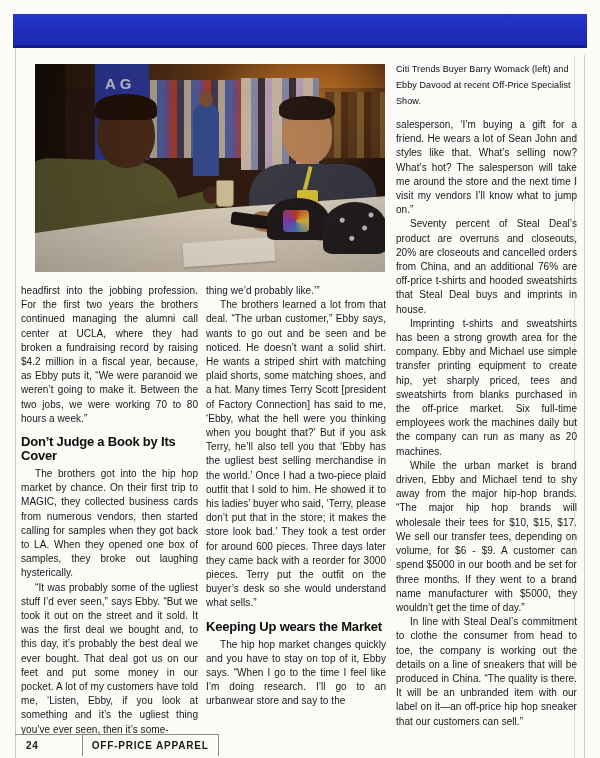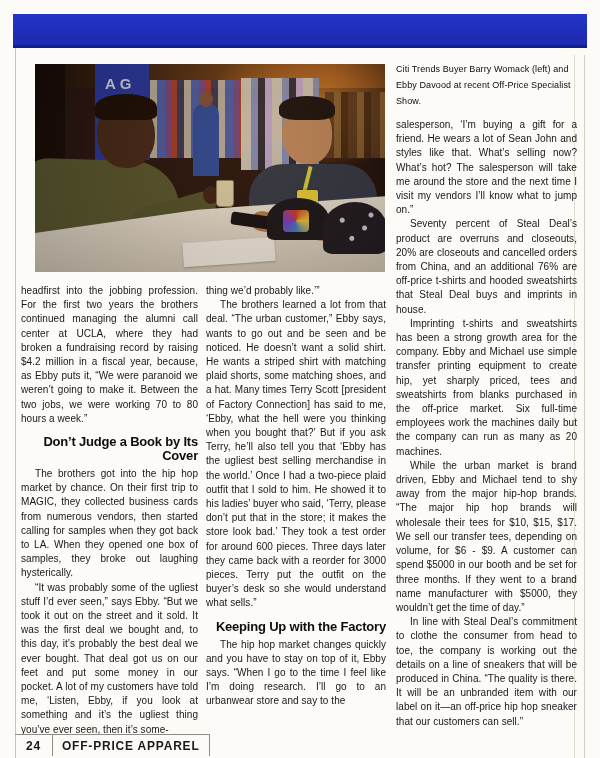--- a/index.html
+++ b/index.html
@@ -91,32 +91,32 @@
   
   .col{
     position:absolute;text-align:justify;
     font-size:10px;line-height:14.2px;letter-spacing:.05px;
     overflow:hidden;
   }
   .col p{margin:0;text-indent:14px;}
   .col p.noind{text-indent:0;}
   .col h2{
     font-size:13px;font-weight:bold;color:#0d0d0d;
-    margin:9px 0 4px 0;line-height:14px;letter-spacing:-.2px;text-align:right;
+    margin:9px 0 4px 0;line-height:14px;letter-spacing:-.2px;text-align:left;
   }
   .col-1{left:21px;top:284px;width:177px;height:452px;}
   .col-2{left:206px;top:284px;width:180px;height:452px;}
   .col-3{left:396px;top:118px;width:181px;height:618px;}
 
   
   .footer{
     position:absolute;left:15px;top:734px;height:21px;
     display:flex;align-items:center;
     border-top:1px solid #8f8c84;border-right:1px solid #8f8c84;
-    font-size:12px;letter-spacing:.8px;
+    font-size:10px;letter-spacing:.8px;gap:32px;
   }
   .footer .cell{display:flex;align-items:center;height:100%;padding:0 9px;}
   .footer .cell + .cell{border-left:1px solid #8f8c84;}
   .footer .pageno{font-weight:bold;color:#1a1a1a;padding:0 11px;}
   .footer .mag{font-weight:bold;color:#1a1a1a;}
   .footer .issue{color:#9c9890;}
 </style>
 </head>
 <body>
 
@@ -164,21 +164,21 @@
   <div class="col col-1">
     <p class="noind">headfirst into the jobbing profession. For the first two years the brothers continued managing the alumni call center at UCLA, where they had broken a fundraising record by raising $4.2 million in a fiscal year, because, as Ebby puts it, “We were paranoid we weren’t going to make it. Between the two jobs, we were working 70 to 80 hours a week.”</p>
     <h2>Don’t Judge a Book by Its Cover</h2>
     <p>The brothers got into the hip hop market by chance. On their first trip to MAGIC, they collected business cards from numerous vendors, then started calling for samples when they got back to LA. When they opened one box of samples, they broke out laughing hysterically.</p>
     <p>“It was probably some of the ugliest stuff I’d ever seen,” says Ebby. “But we took it out on the street and it sold. It was the first deal we bought and, to this day, it’s probably the best deal we ever bought. That deal got us on our feet and put some money in our pocket. A lot of my customers have told me, ‘Listen, Ebby, if you look at something and it’s the ugliest thing you’ve ever seen, then it’s some-</p>
   </div>
 
   <div class="col col-2">
     <p class="noind">thing we’d probably like.’”</p>
     <p>The brothers learned a lot from that deal. “The urban customer,” Ebby says, wants to go out and be seen and be noticed. He doesn’t want a solid shirt. He wants a striped shirt with matching plaid shorts, some matching shoes, and a hat. Many times Terry Scott [president of Factory Connection] has said to me, ‘Ebby, what the hell were you thinking when you bought that?’ But if you ask Terry, he’ll also tell you that ‘Ebby has the ugliest best selling merchandise in the world.’ Once I had a two-piece plaid outfit that I sold to him. He showed it to his ladies’ buyer who said, ‘Terry, please don’t put that in the store; it makes the store look bad.’ They took a test order for around 600 pieces. Three days later they came back with a reorder for 3000 pieces. Terry put the outfit on the buyer’s desk so she would understand what sells.”</p>
-    <h2>Keeping Up with the Factory</h2>
+    <h2>Keeping Up wears the Market</h2>
     <p>The hip hop market changes quickly and you have to stay on top of it, Ebby says. “When I go to the time I feel like I’m doing research. I’ll go to an urbanwear store and say to the</p>
   </div>
 
   <div class="col col-3">
     <p class="noind">salesperson, ‘I’m buying a gift for a friend. He wears a lot of Sean John and styles like that. What’s selling now? What’s hot? The salesperson will take me around the store and the next time I visit my vendors I’ll know what to jump on.”</p>
     <p>Seventy percent of Steal Deal’s product are overruns and closeouts, 20% are closeouts and cancelled orders from China, and an additional 76% are off-price t-shirts and hooded sweatshirts that Steal Deal buys and imprints in house.</p>
     <p>Imprinting t-shirts and sweatshirts has been a strong growth area for the company. Ebby and Michael use simple transfer printing equipment to create hip, yet sharply priced, tees and sweatshirts from blanks purchased in the off-price market. Six full-time employees work the machines daily but the company can run as many as 20 machines.</p>
     <p>While the urban market is brand driven, Ebby and Michael tend to shy away from the major hip-hop brands. “The major hip hop brands will wholesale their tees for $10, $15, $17. We sell our transfer tees, depending on volume, for $6 - $9. A customer can spend $5000 in our booth and be set for three months. If they went to a brand name manufacturer with $5000, they wouldn’t get the time of day.”</p>
     <p>In line with Steal Deal’s commitment to clothe the consumer from head to toe, the company is working out the details on a line of sneakers that will be produced in China. “The quality is there. It will be an unbranded item with our label on it—an off-price hip hop sneaker that our customers can sell.”</p>
   </div>

